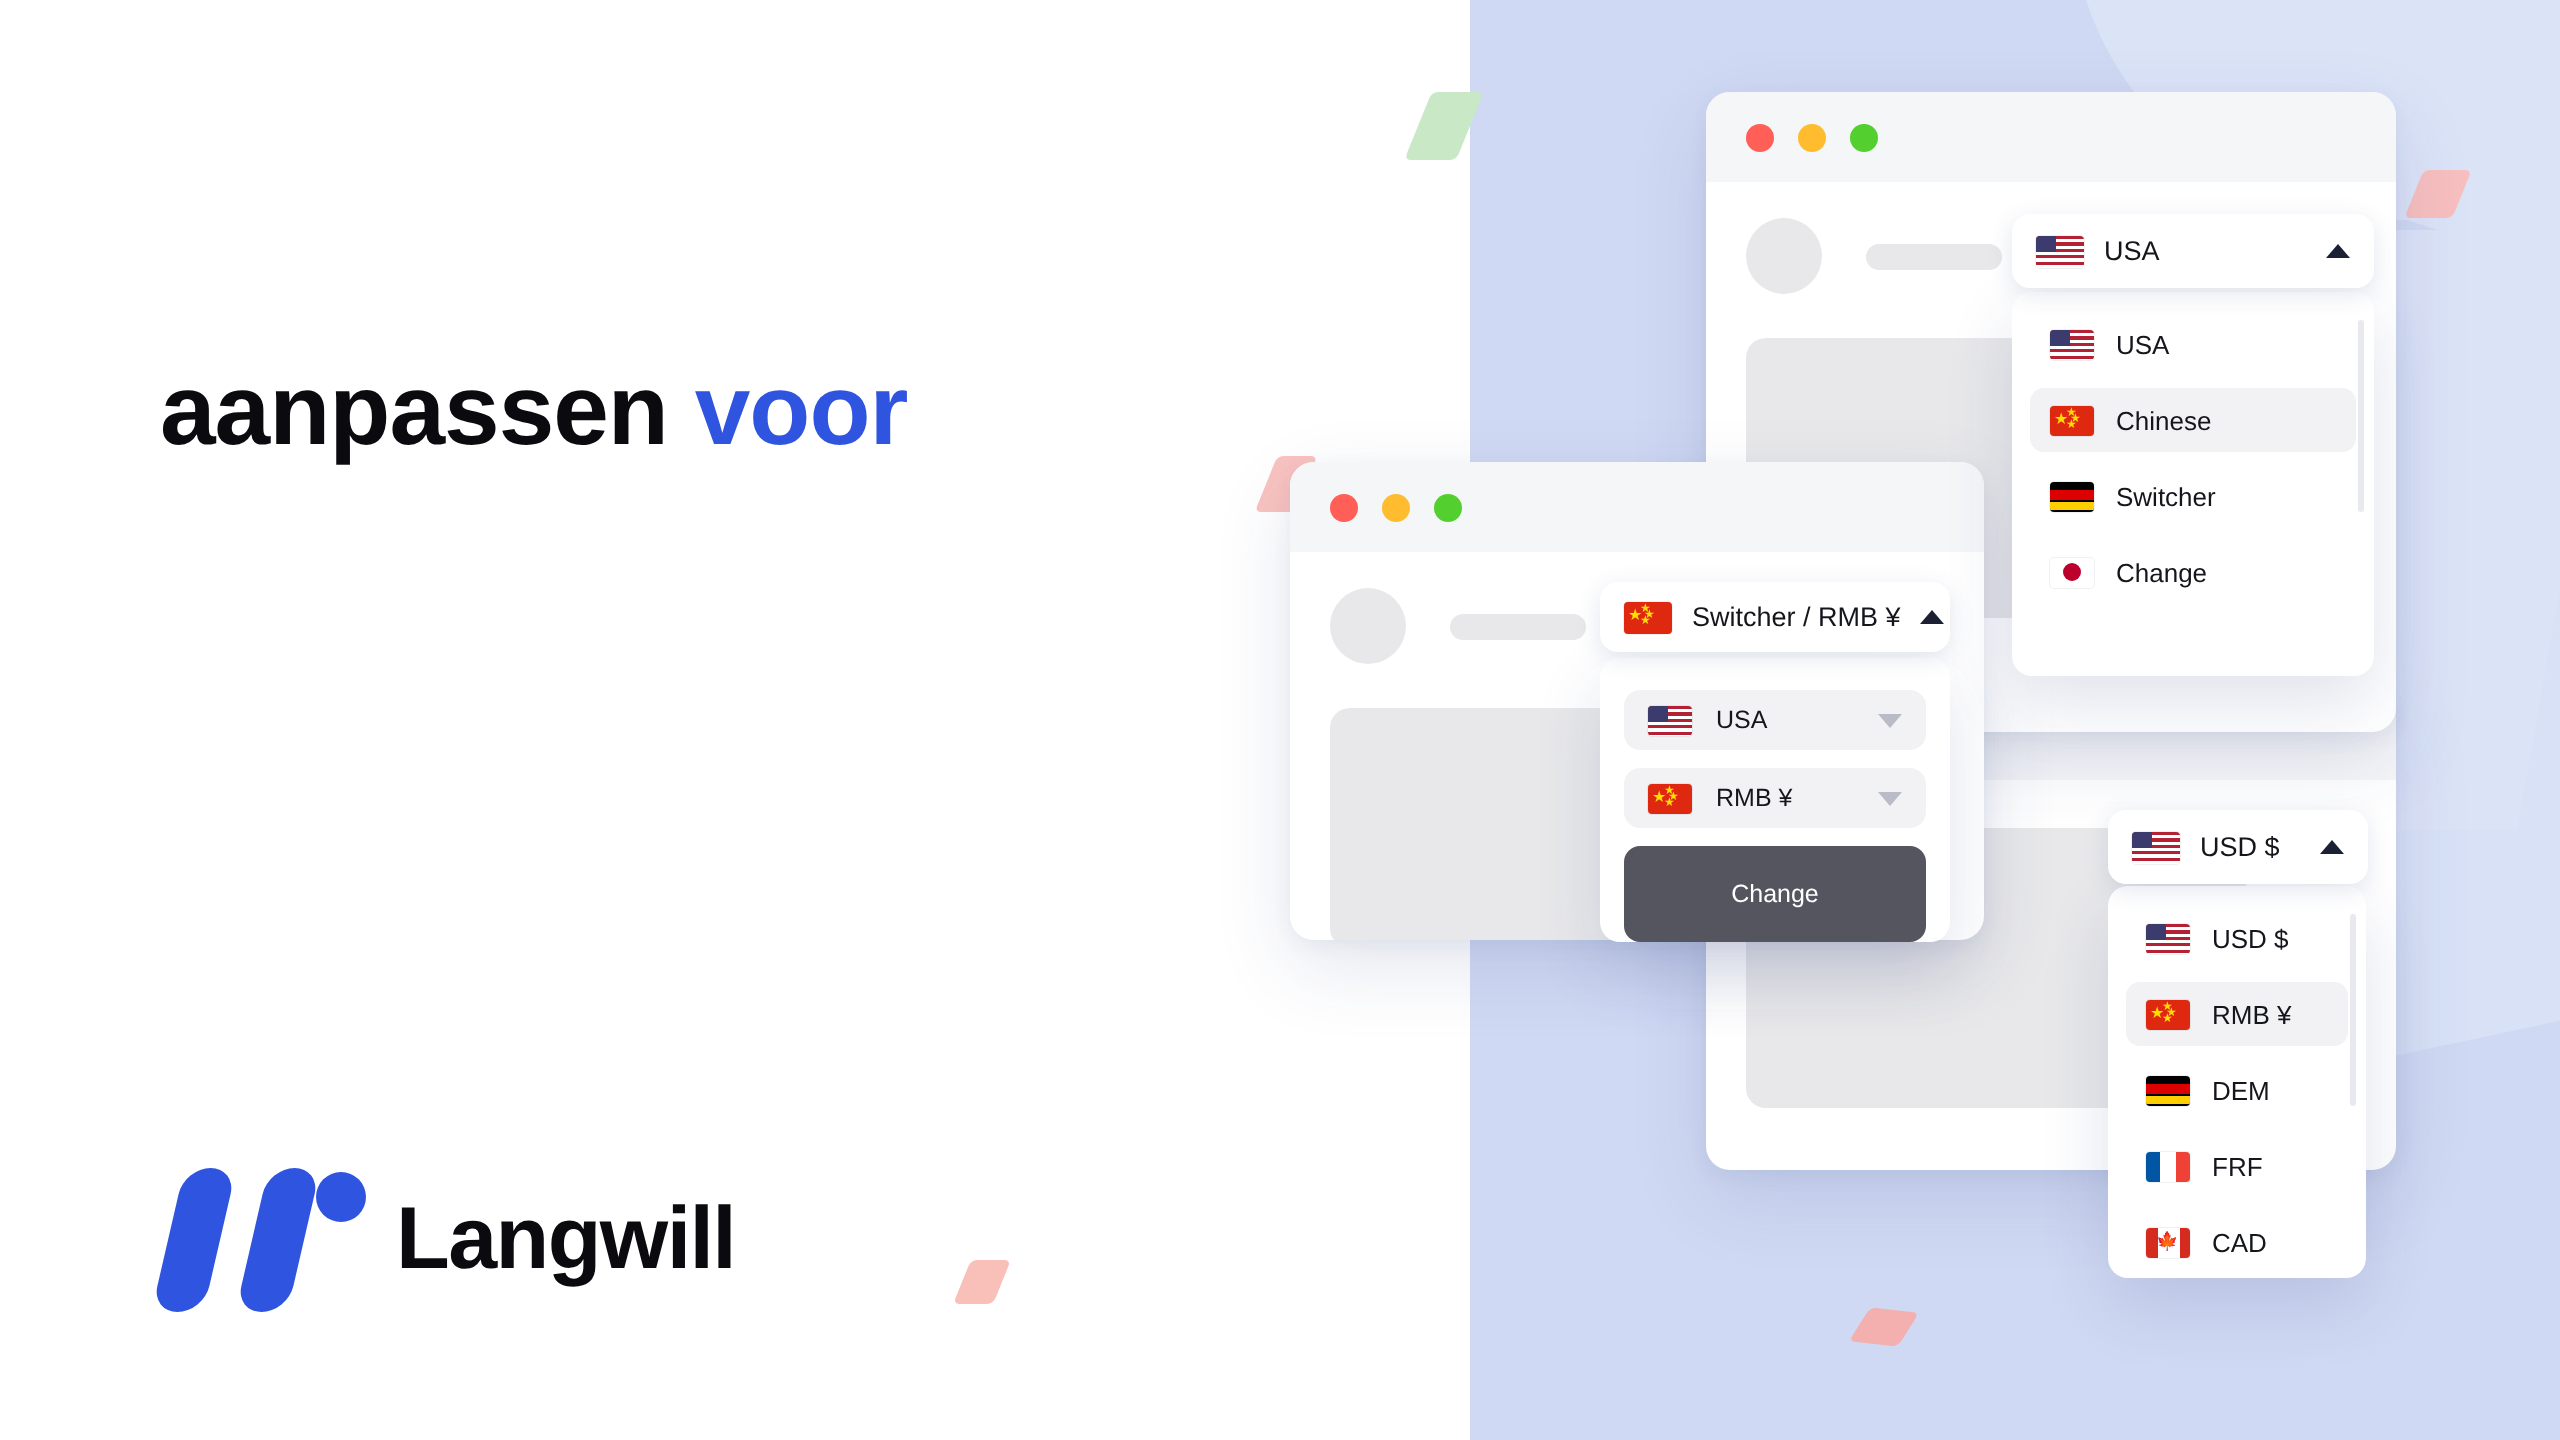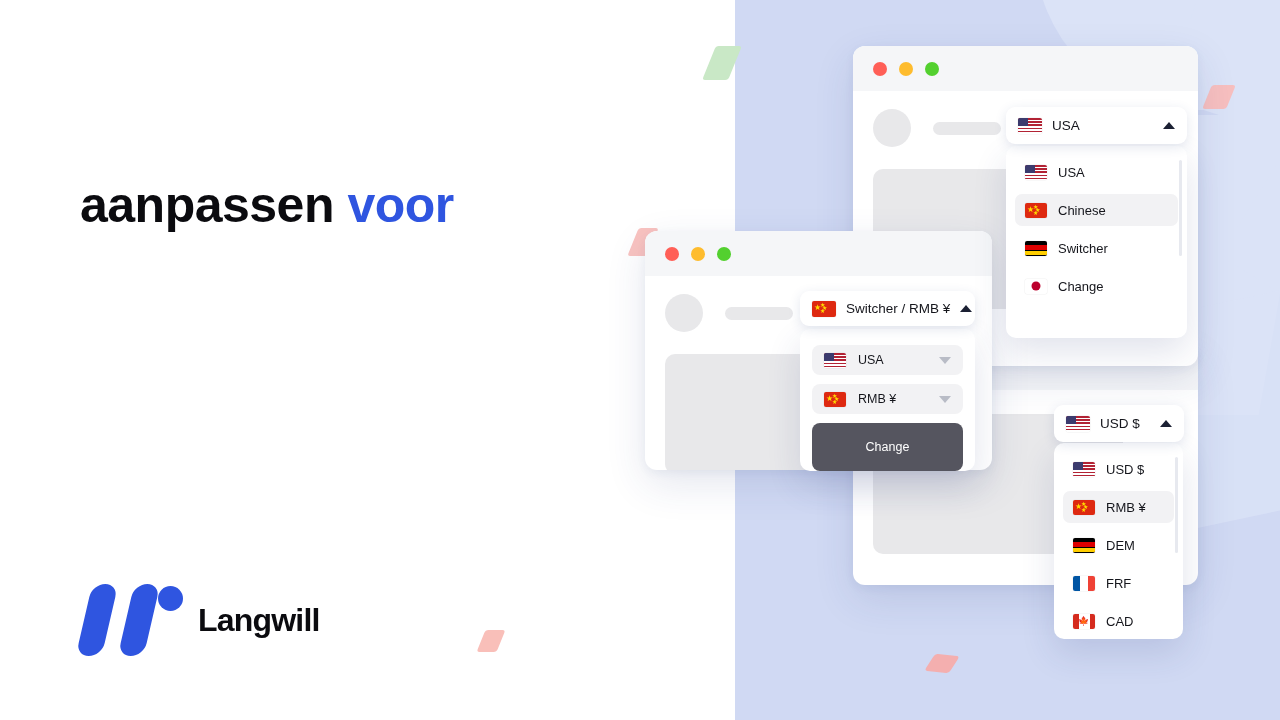--- a/index.html
+++ b/index.html
@@ -40,21 +40,21 @@
   
   .logo-wrap { position:absolute; left:80px; top:584px; display:flex; align-items:center; gap:18px; }
   .logo-mark { position:relative; width:100px; height:72px; }
   .logo-mark .stroke {
     position:absolute; width:26px; height:72px; border-radius:13px; background:#2f55e0;
     transform:skewX(-13deg);
   }
   .logo-mark .stroke.a { left:4px; top:0; }
   .logo-mark .stroke.b { left:46px; top:0; }
   .logo-mark .dot { position:absolute; left:78px; top:2px; width:25px; height:25px; border-radius:50%; background:#2f55e0; }
-  .logo-text { font-size:32px; font-weight:bold; letter-spacing:-0.8px; color:#0b0b0f;text-align:right; }
+  .logo-text { font-size:44px; font-weight:bold; letter-spacing:-0.8px; color:#0b0b0f;text-align:right; }
 
   
   .window {
     position:absolute; background:#ffffff; border-radius:12px;
     box-shadow:0 14px 40px rgba(40,60,120,.12), 0 3px 10px rgba(40,60,120,.06);
     overflow:hidden;
   }
   .win-bar { height:45px; background:#f5f6f8; display:flex; align-items:center; padding-left:20px; gap:12px; }
   .dot-btn { width:14px; height:14px; border-radius:50%; }
   .dot-red { background:#ff5f57; }

